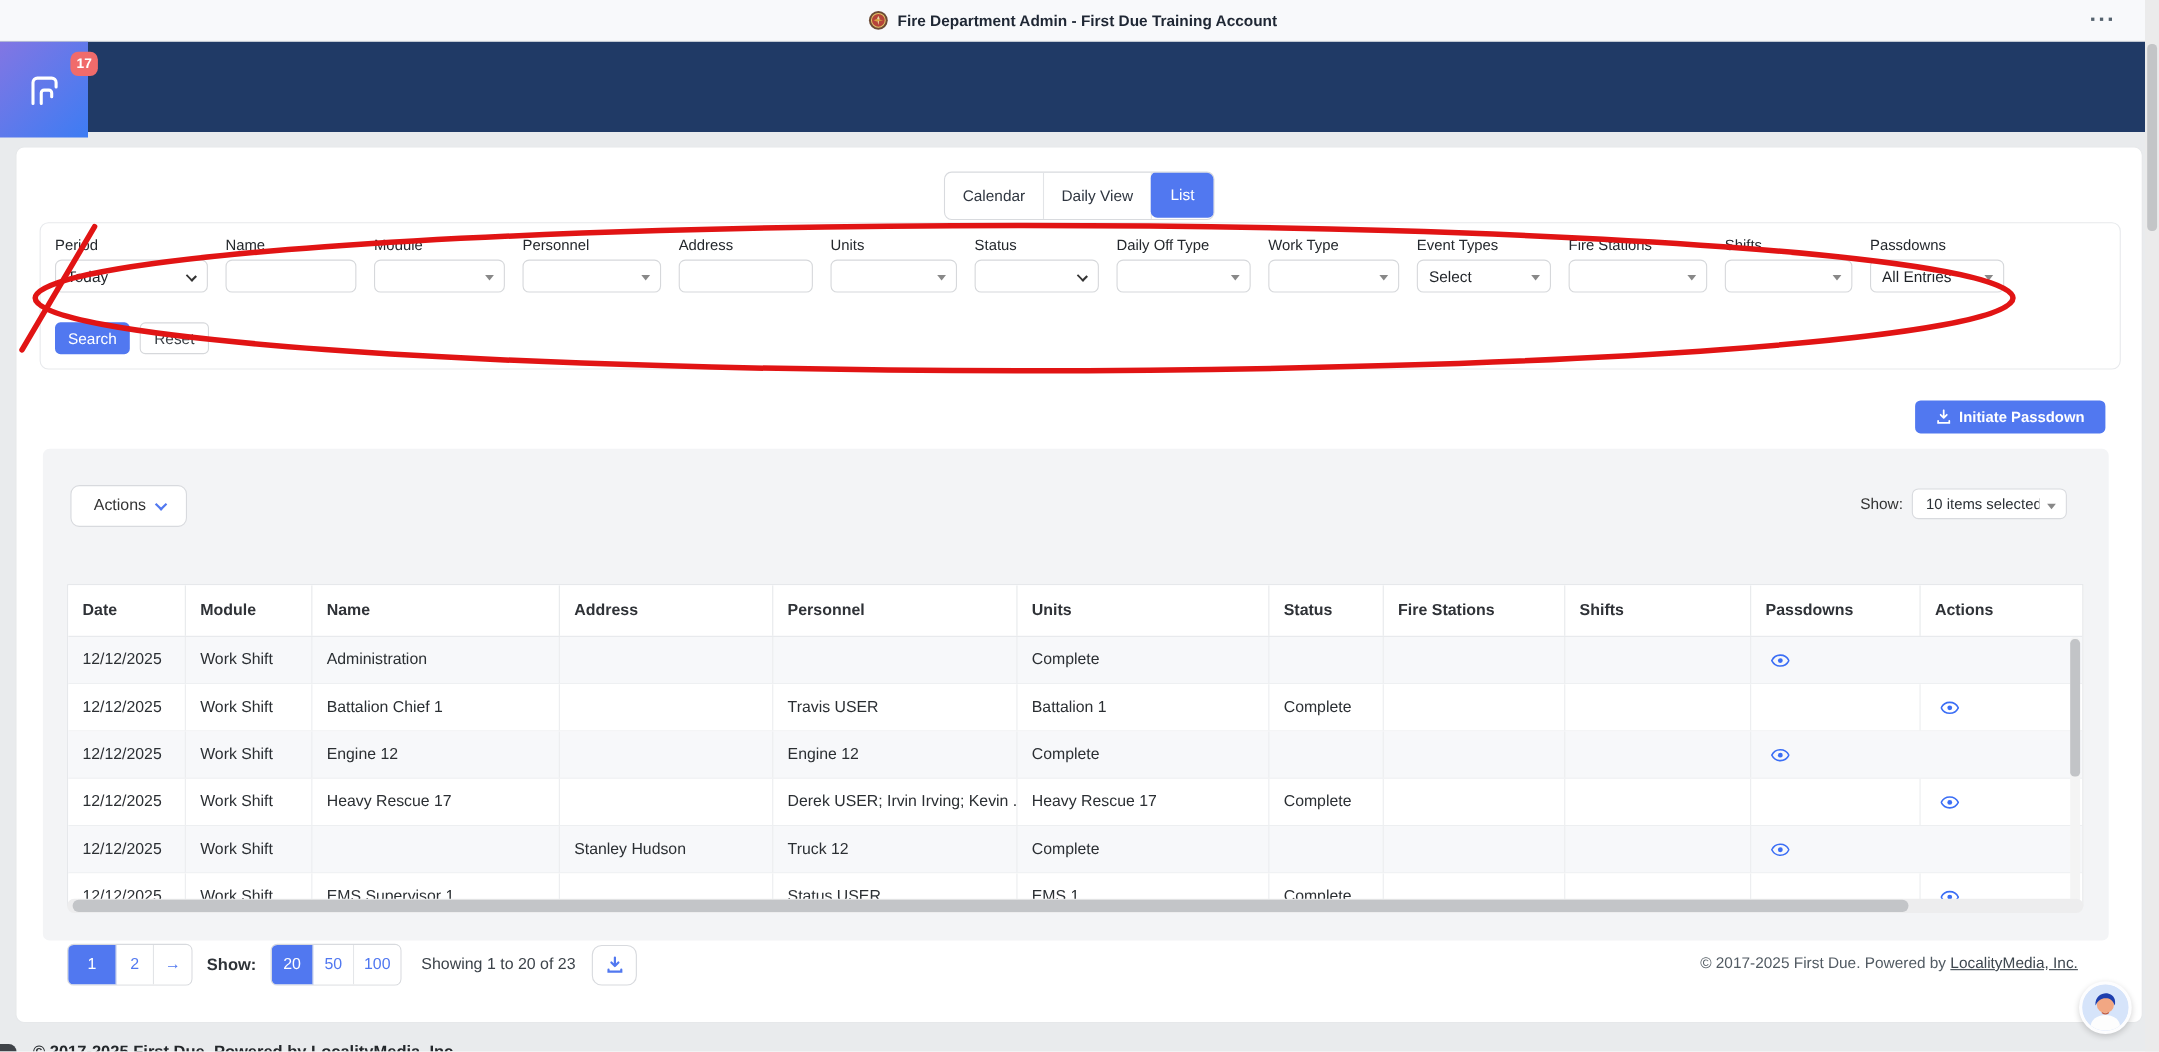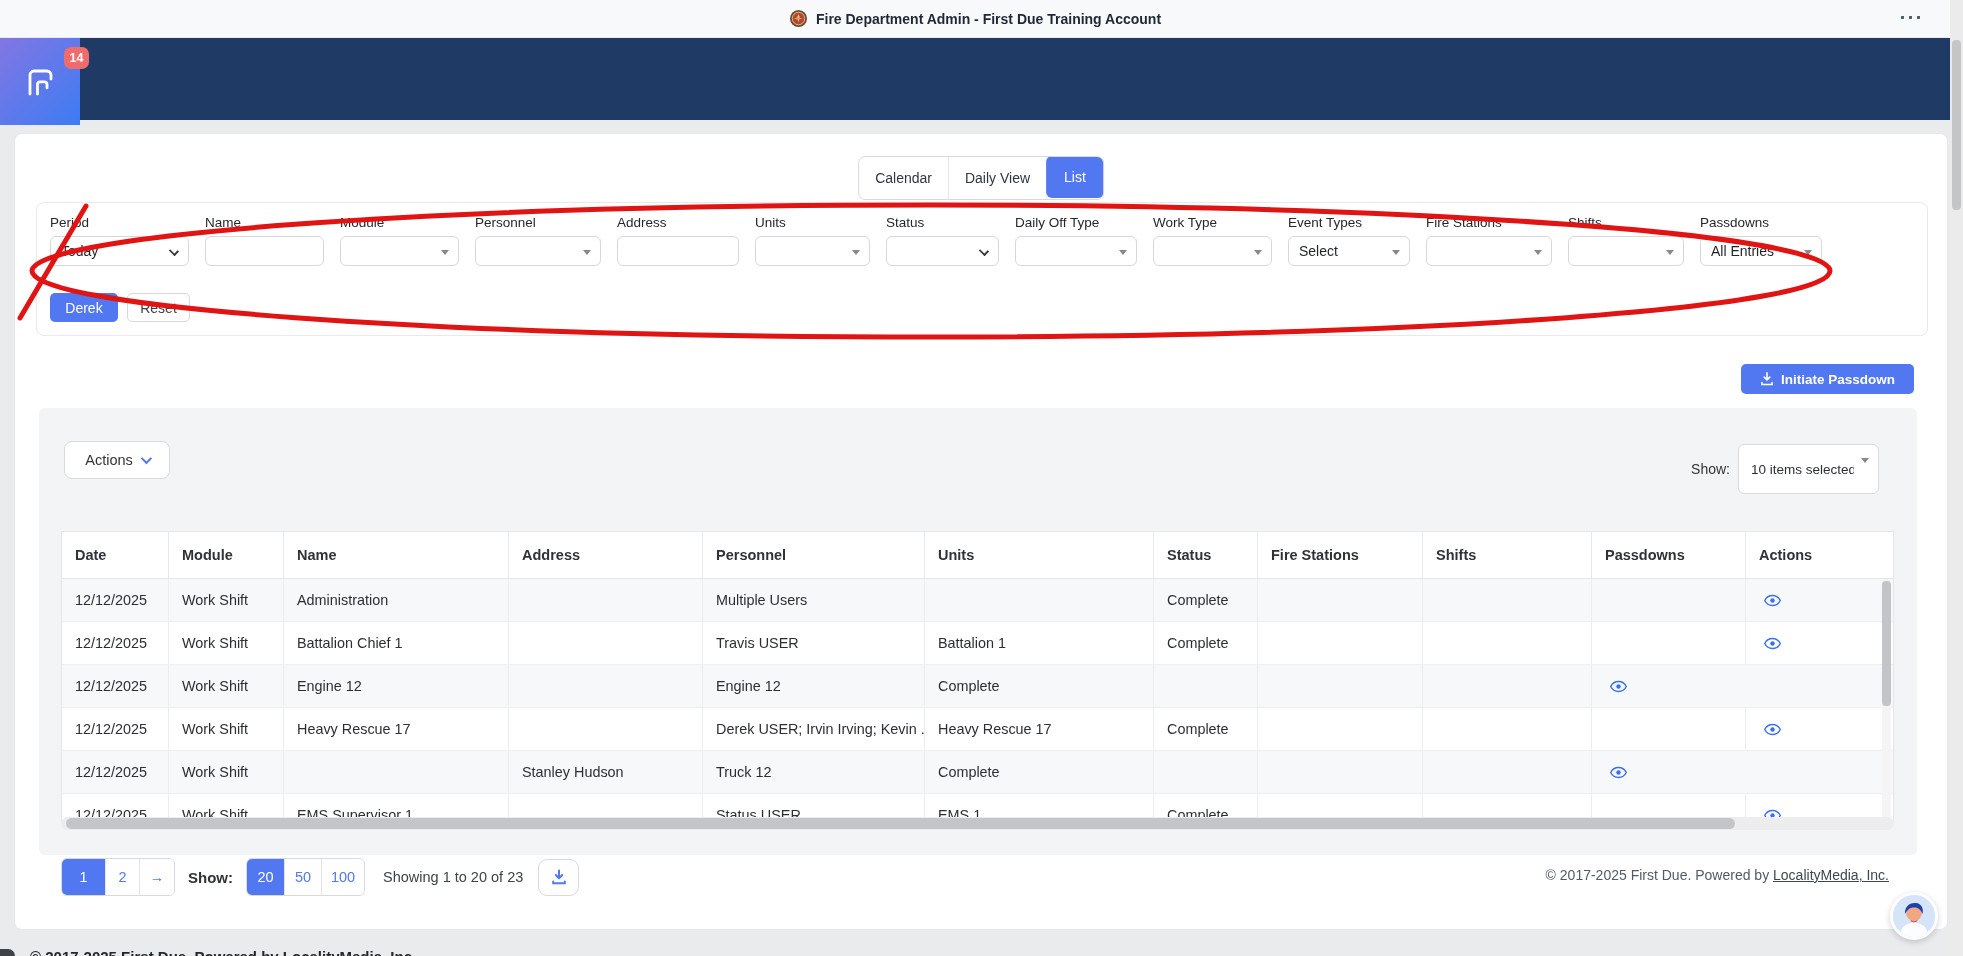--- a/index.html
+++ b/index.html
@@ -64,21 +64,21 @@
 
   
   .gpanel { position:absolute; left:24px; top:274px; width:1878px; height:447px; background:#f3f4f6; border-radius:6px; }
   .btn-actions { position:absolute; left:25px; top:33px; width:106px; height:38px; background:#fff;
                  border:1px solid #d8dade; border-radius:8px; font-size:14.5px; color:#333; font-family:inherit;
                  display:flex; align-items:center; justify-content:center; gap:8px; cursor:pointer; }
   .chev-blue { width:8px; height:8px; border-right:2px solid #5178f0; border-bottom:2px solid #5178f0;
                transform:rotate(45deg) translateY(-2px); }
   .show-top { position:absolute; right:38px; top:36px; display:flex; align-items:center; gap:8px; }
   .show-top-label { font-size:14px; color:#333; }
-  .show-select { width:141px; height:50px; background:#fff; border:1px solid #d8dade; border-radius:6px;
+  .show-select { width:141px; height:28px; background:#fff; border:1px solid #d8dade; border-radius:6px;
                  position:relative; display:flex; align-items:center; padding:0 24px 0 12px; font-size:13.5px;
                  color:#2c3136; cursor:pointer; }
 
   
   .tbl { position:absolute; left:22px; top:123px; width:1833px; height:293px; background:#fff;
          border:1px solid #e4e6e9; overflow:hidden; }
   .tgrid { display:grid; grid-template-columns:107px 115px 225px 194px 222px 229px 104px 165px 169px 154px 147px; }
   .th { height:46px; line-height:46px; padding-left:13px; font-size:14.5px; font-weight:700; color:#2f3237;
         border-right:1px solid #e7e9eb; white-space:nowrap; overflow:hidden; }
   .th:last-child { border-right:none; }
@@ -142,21 +142,21 @@
     </div>
 </div>
 
 <div class="navbar"></div>
 <div class="logo-sq">
   <svg width="36" height="34" viewBox="0 0 36 34">
     <path d="M8 29 V10 a4 4 0 0 1 4 -4 H25 a4 4 0 0 1 4 4 v4" fill="none" stroke="#fff" stroke-width="2.8" stroke-linecap="round"></path>
     <path d="M15.5 29 V19.5 a2.6 2.6 0 0 1 2.6 -2.6 h4.3 a2.6 2.6 0 0 1 2.6 2.6 v3.4" fill="none" stroke="#fff" stroke-width="2.8" stroke-linecap="round"></path>
   </svg>
 </div>
-<div class="nav-badge">14</div>
+<div class="nav-badge">17</div>
 
 <div class="card">
 
   <div class="tabs">
     <div class="tab">Calendar</div>
     <div class="tab">Daily View</div>
     <div class="tab active">List</div>
   </div>
 
   <div class="fpanel">
@@ -241,21 +241,21 @@
       </div>
       <div class="fitem w122">
         <div class="flabel">Passdowns</div>
         <div class="fctl">
           <span class="fval">All Entries</span>
           <span class="tri"></span>
         </div>
       </div>
     </div>
     <div class="fbtns">
-      <button class="btn-search">Derek</button>
+      <button class="btn-search">Search</button>
       <button class="btn-reset">Reset</button>
     </div>
   </div>
 
   <button class="btn-passdown">
     <svg width="14" height="14" viewBox="0 0 16 16">
       <path d="M8 1 v7.5 M4.8 5.8 L8 9 L11.2 5.8" stroke="#fff" stroke-width="1.8" fill="none" stroke-linecap="round" stroke-linejoin="round"></path>
       <path d="M2.2 12 v2.2 h11.6 V12" stroke="#fff" stroke-width="1.8" fill="none" stroke-linecap="round"></path>
     </svg>
     <span>Initiate Passdown</span>
@@ -287,21 +287,20 @@
         <div class="th">Shifts</div>
         <div class="th">Passdowns</div>
         <div class="th">Actions</div>
       </div>
 
       <div class="tgrid trow alt">
         <div class="td">12/12/2025</div>
         <div class="td">Work Shift</div>
         <div class="td">Administration</div>
         <div class="td"></div>
-        <div class="td">Multiple Users</div>
         <div class="td"></div>
         <div class="td">Complete</div>
         <div class="td"></div>
         <div class="td"></div>
         <div class="td"></div>
         <div class="td act">
             <span class="eye">
               <svg width="17" height="13" viewBox="0 0 24 16">
                 <path d="M12 1 C6 1 2.5 5 1 8 c1.5 3 5 7 11 7 s9.5 -4 11 -7 c-1.5 -3 -5 -7 -11 -7 z" fill="none" stroke="#3b6ef5" stroke-width="2"></path>
                 <circle cx="12" cy="8" r="3.1" fill="#3b6ef5"></circle>

